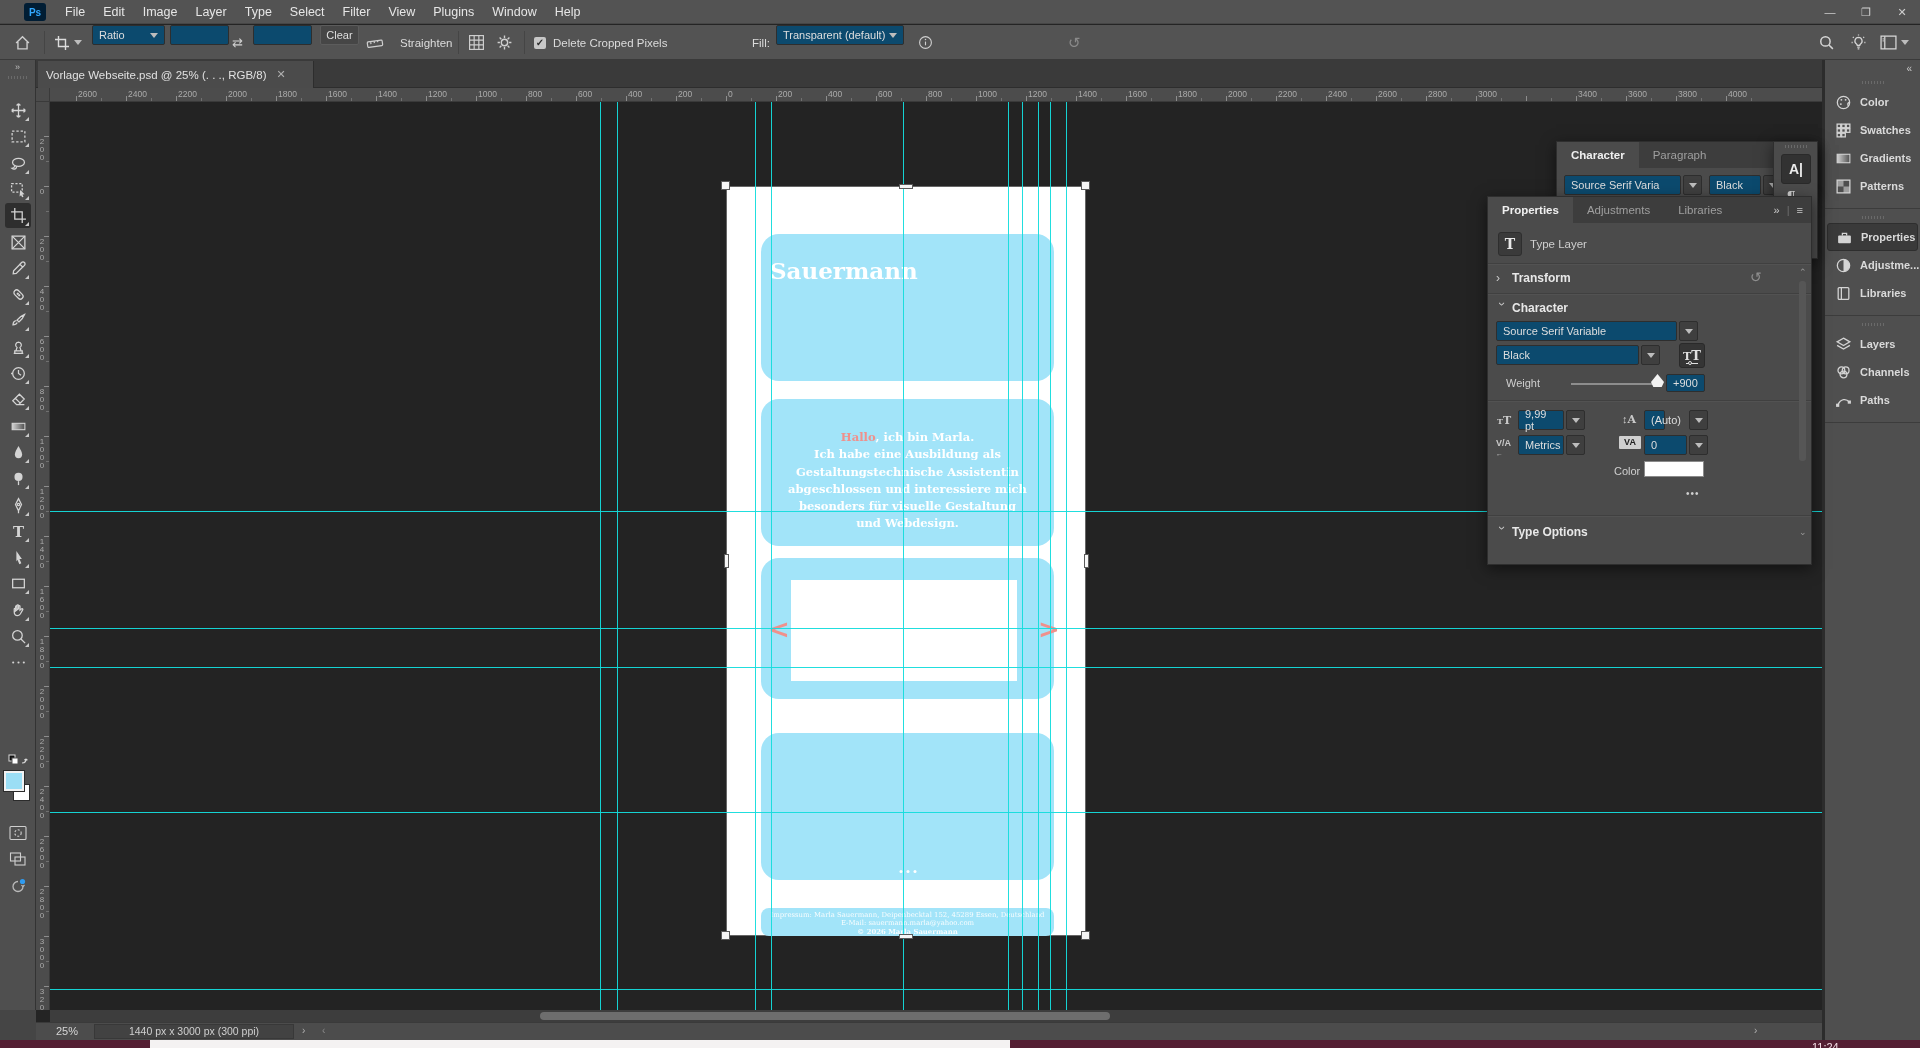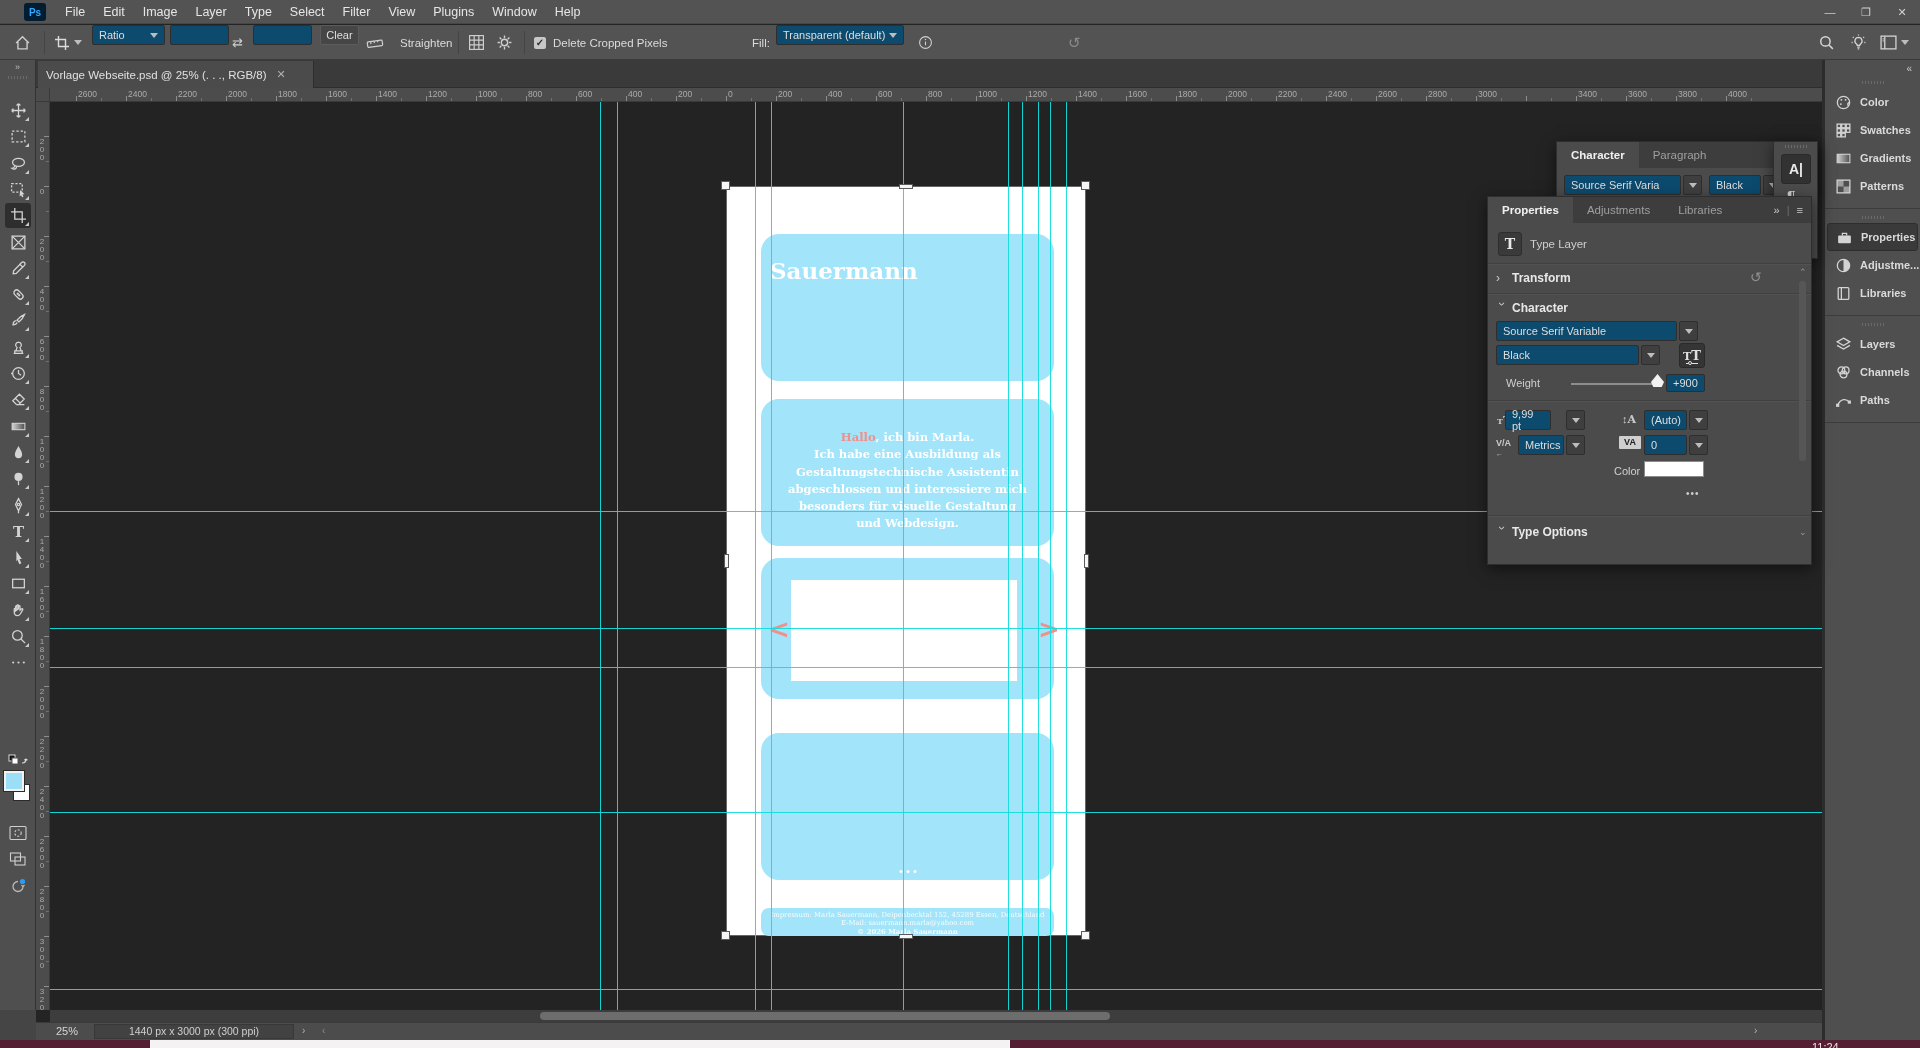--- a/index.html
+++ b/index.html
@@ -842,26 +842,26 @@
       </span>
   </div>
 
   <div class="abs row-label" style="left:18px;top:180px;">Weight</div>
   <div class="abs" style="left:83px;top:186px;width:88px;height:2px;background:#8d8d8d;"></div>
   <div class="abs" style="left:163px;top:177px;width:13px;height:13px;background:#f2f2f2;clip-path:polygon(50% 0,100% 62%,82% 100%,18% 100%,0 62%);"></div>
   <div class="abs fld" style="left:178px;top:177px;width:39px;height:18px;">+900</div>
   <div class="pdivider" style="top:203px;"></div>
 
   <div class="abs glyph-icon" style="left:9px;top:217px;font-family:'DejaVu Serif',serif;"><span style="font-size:8px;">T</span>T</div>
-  <div class="abs fld" style="left:17px;top:213px;width:46px;">9,99 pt</div>
+  <div class="abs fld" style="left:30px;top:213px;width:46px;">9,99 pt</div>
   <div class="abs chev-btn" style="left:78px;top:213px;">
       <span class="dd-arrow"></span>
     </div>
   <div class="abs glyph-icon" style="left:134px;top:216px;">↕<span style="font-family:'DejaVu Serif',serif;">A</span></div>
-  <div class="abs fld" style="left:156px;top:213px;width:43px;">(Auto)</div>
+  <div class="abs fld" style="left:156px;top:213px;width:21px;">(Auto)</div>
   <div class="abs chev-btn" style="left:201px;top:213px;">
       <span class="dd-arrow"></span>
     </div>
 
   <div class="abs glyph-icon" style="left:8px;top:241px;font-size:9px;">V/A<br><span style="font-size:7px;">←</span></div>
   <div class="abs fld" style="left:30px;top:238px;width:46px;">Metrics</div>
   <div class="abs chev-btn" style="left:78px;top:238px;">
       <span class="dd-arrow"></span>
     </div>
   <div class="abs" style="left:131px;top:239px;width:22px;height:13px;background:#cfcfcf;color:#222;font-size:9px;font-weight:bold;text-align:center;line-height:13px;border-radius:1px;">VA</div>

